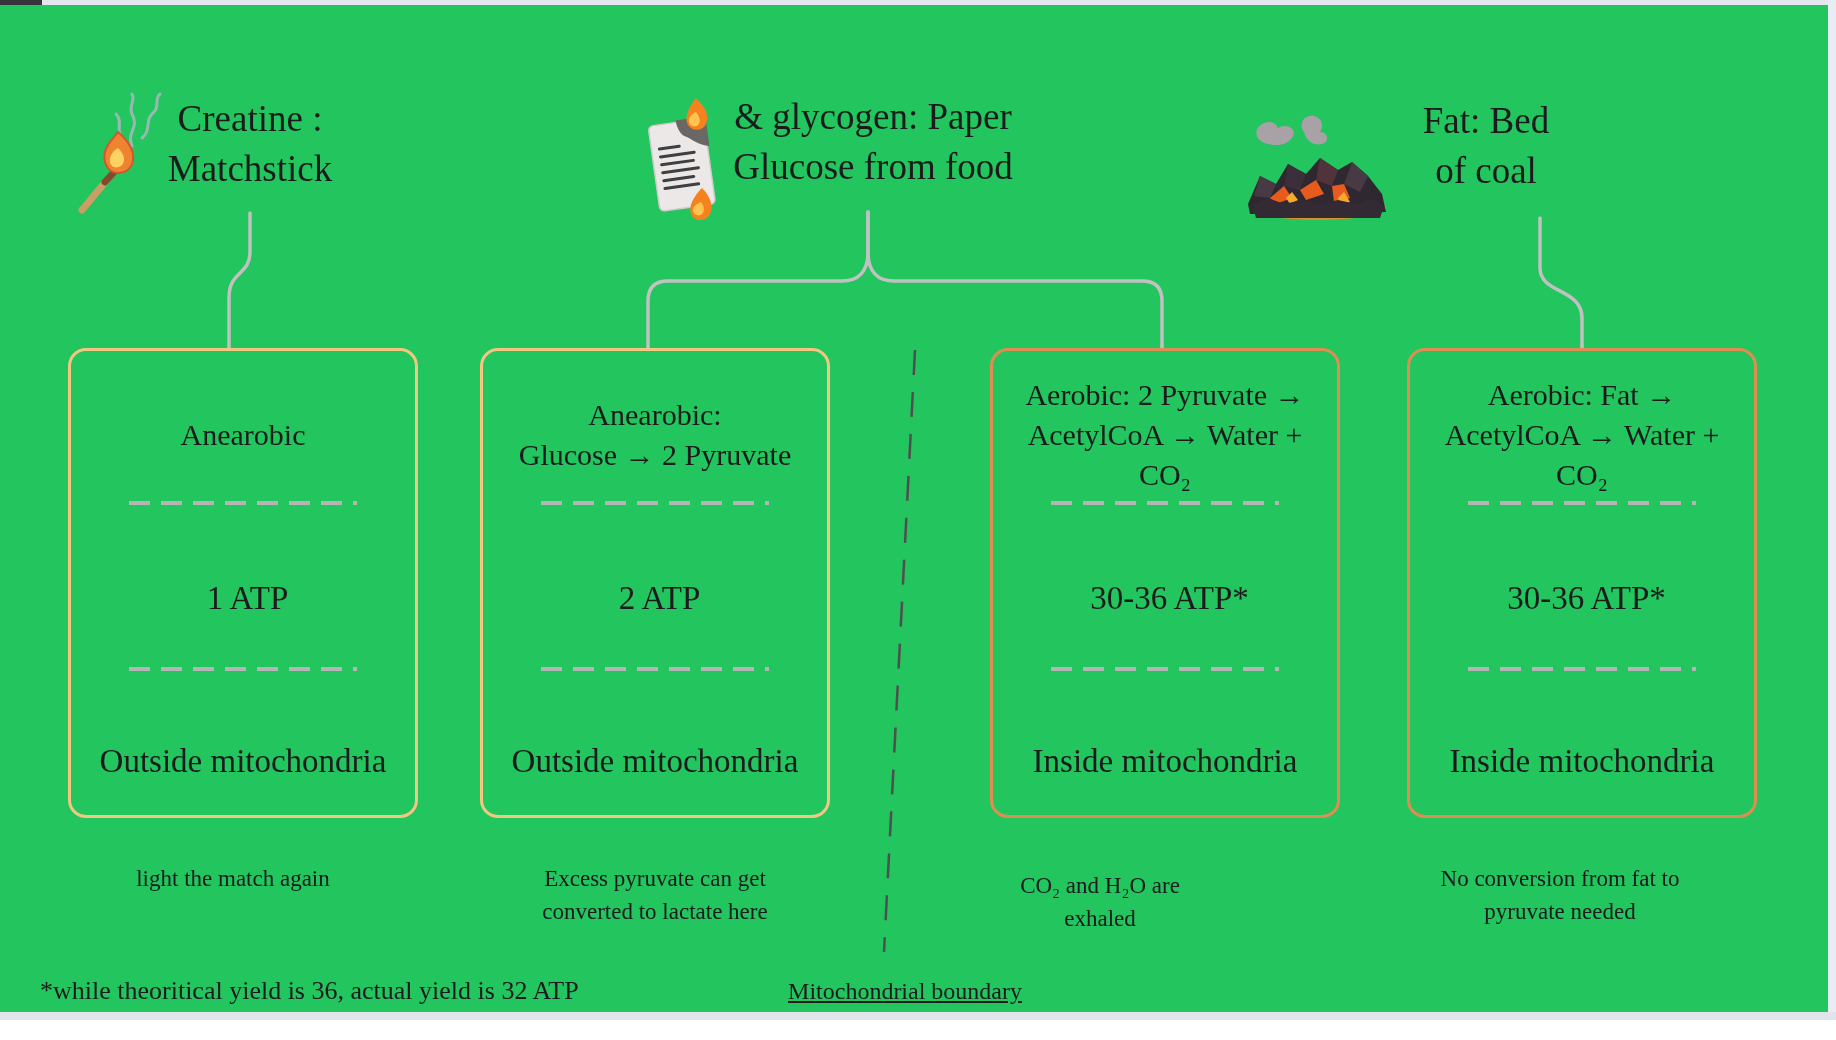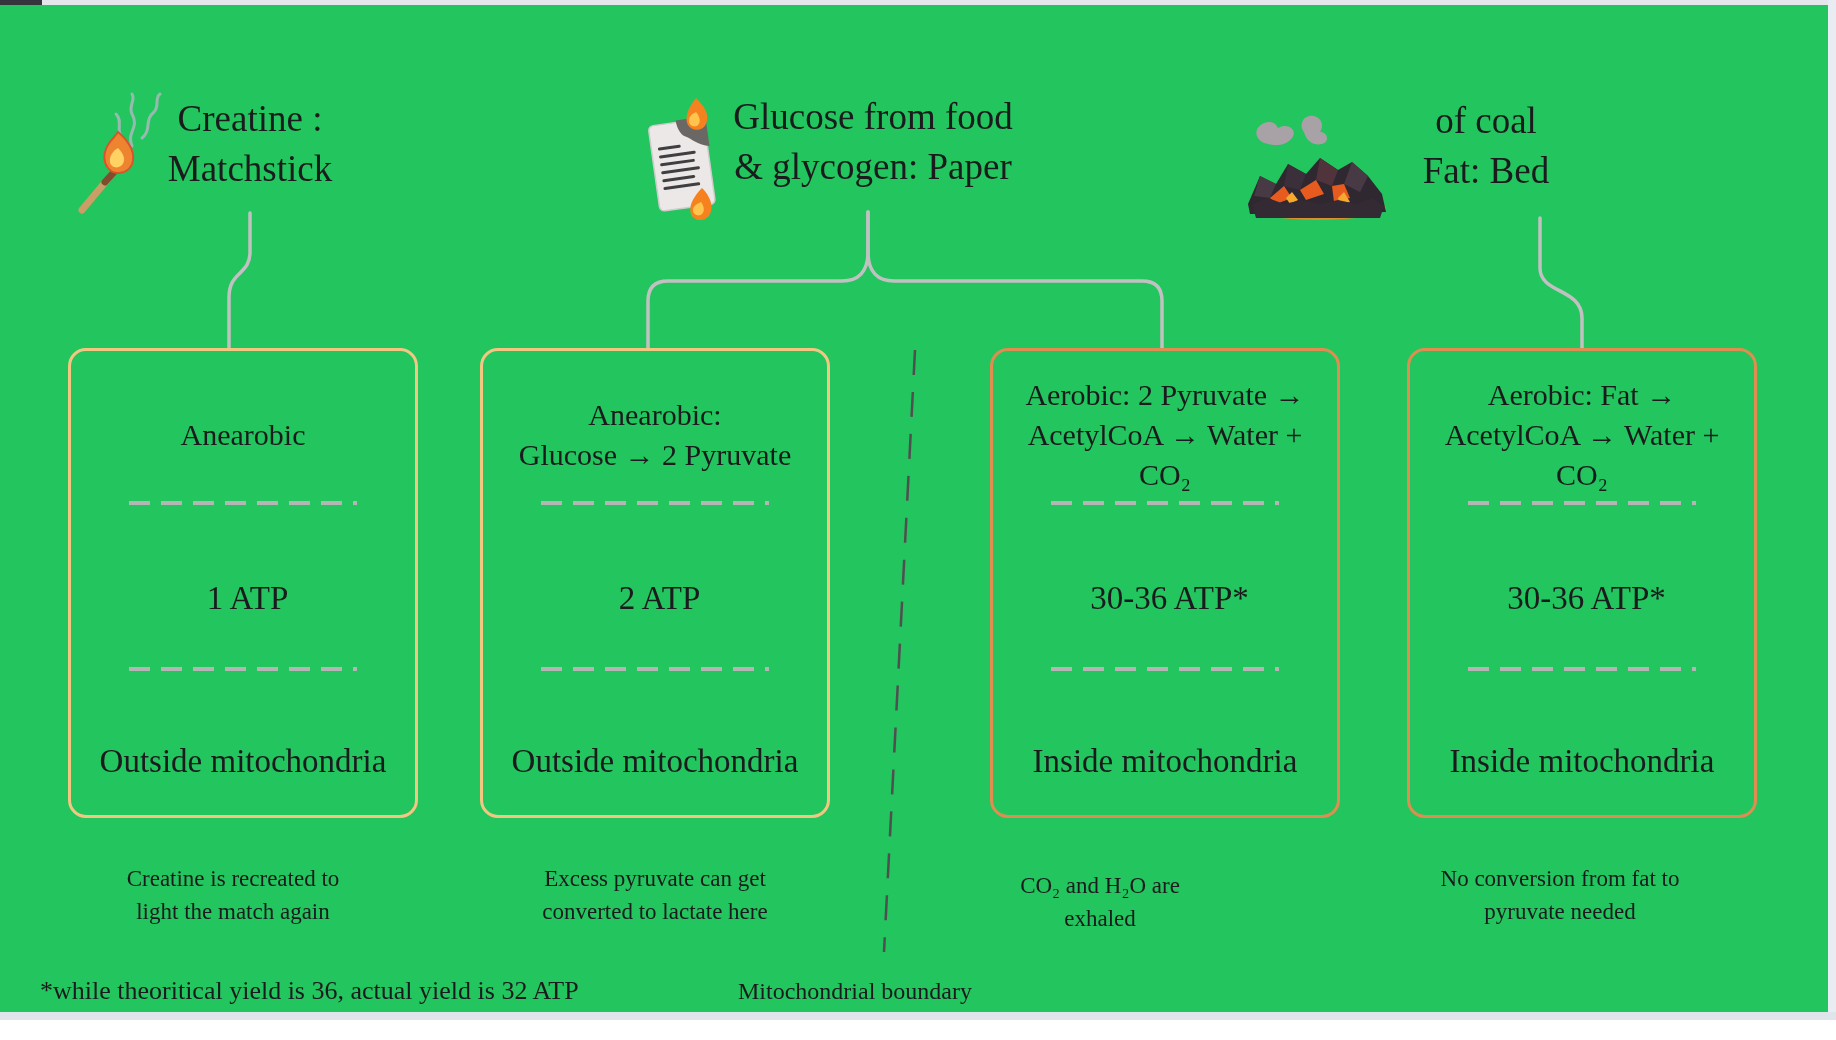--- a/index.html
+++ b/index.html
@@ -48,21 +48,21 @@
        justify-content:center;font-size:33px;}
 
   .caption{position:absolute;top:862px;width:320px;text-align:center;font-size:23px;line-height:33px;}
   .caption span{display:block;}
   .cap-1{left:73px;}
   .cap-2{left:495px;}
   .cap-3{left:940px;margin-top:7px;}
   .cap-4{left:1400px;}
 
   .footnote{position:absolute;left:40px;top:976px;font-size:26px;}
-  .boundary-label{position:absolute;left:738px;top:978px;width:284px;text-align:left;font-size:24px;}
+  .boundary-label{position:absolute;left:738px;top:978px;width:284px;text-align:right;font-size:24px;text-decoration:underline;}
 </style>
 </head>
 <body>
 
 <div class="canvas">
 
   <div class="edge-top"></div>
   <div class="edge-top-dark"></div>
   <div class="edge-right"></div>
   <div class="edge-bottom"></div>
@@ -125,26 +125,26 @@
       <polygon points="98,92 104,86 110,96 100,99" fill="#F7A92F"></polygon>
     </g>
     <path d="M 12 98 L 28 92 L 44 98 L 62 94 L 80 98 L 98 94 L 116 98 L 132 92 L 144 100 L 140 112 L 16 112 Z" fill="#332A33"></path>
   </svg>
 
   <div class="title title-1">
     <span>Creatine :</span>
     <span>Matchstick</span>
   </div>
   <div class="title title-2">
+    <span>&amp; glycogen: Paper</span>
     <span>Glucose from food</span>
-    <span>&amp; glycogen: Paper</span>
   </div>
   <div class="title title-3">
+    <span>Fat: Bed</span>
     <span>of coal</span>
-    <span>Fat: Bed</span>
   </div>
 
   <div class="box box-1 amber">
     <div class="bh">
       <span>Anearobic</span>
     </div>
     <div class="dash d1"></div>
     <div class="atp">1 ATP</div>
     <div class="dash d2"></div>
     <div class="loc">Outside mitochondria</div>
@@ -179,21 +179,20 @@
       <span>AcetylCoA → Water +</span>
       <span>CO₂</span>
     </div>
     <div class="dash d1"></div>
     <div class="atp">30-36 ATP*</div>
     <div class="dash d2"></div>
     <div class="loc">Inside mitochondria</div>
   </div>
 
   <div class="caption cap-1">
-    <span>Creatine is recreated to</span>
     <span>light the match again</span>
   </div>
   <div class="caption cap-2">
     <span>Excess pyruvate can get</span>
     <span>converted to lactate here</span>
   </div>
   <div class="caption cap-3">
     <span>CO₂ and H₂O are</span>
     <span>exhaled</span>
   </div>

